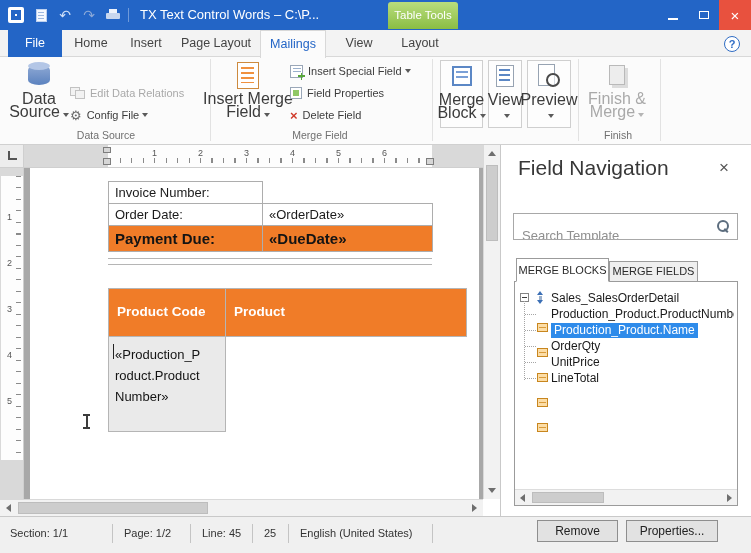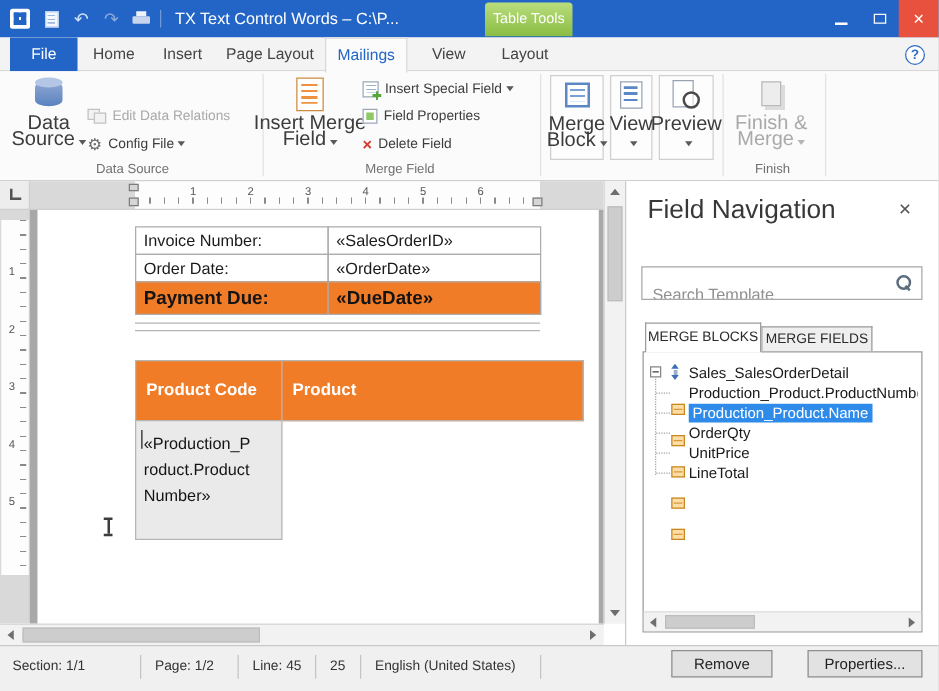--- a/index.html
+++ b/index.html
@@ -297,21 +297,20 @@
   <span class="abs vnum" style="top:212px">1</span>
   <span class="abs vnum" style="top:258px">2</span>
   <span class="abs vnum" style="top:304px">3</span>
   <span class="abs vnum" style="top:350px">4</span>
   <span class="abs vnum" style="top:396px">5</span>
 
   <div class="abs canvas"></div>
   <div class="abs page"></div>
 
   <div class="cell" style="left:108px;top:181px;width:155px;height:23px">Invoice Number:</div>
-  <div class="cell" style="left:262px;top:181px;width:171px;height:23px">«SalesOrderID»</div>
   <div class="cell" style="left:108px;top:203px;width:155px;height:23px">Order Date:</div>
   <div class="cell" style="left:262px;top:203px;width:171px;height:23px">«OrderDate»</div>
   <div class="cell orange-row" style="left:108px;top:225px;width:155px;height:27px">Payment Due:</div>
   <div class="cell orange-row" style="left:262px;top:225px;width:171px;height:27px">«DueDate»</div>
 
   <div class="abs thinline" style="left:108px;top:258px;width:324px"></div>
   <div class="abs thinline" style="left:108px;top:264px;width:324px"></div>
 
   <div class="pt-head" style="left:108px;top:288px;width:118px;height:49px">Product Code</div>
   <div class="pt-head" style="left:225px;top:288px;width:242px;height:49px">Product</div>
@@ -378,15 +377,15 @@
   <span class="abs status-item" style="left:124px">Page: 1/2</span>
   <div class="abs status-div" style="left:190px"></div>
   <span class="abs status-item" style="left:202px">Line: 45</span>
   <div class="abs status-div" style="left:252px"></div>
   <span class="abs status-item" style="left:264px">25</span>
   <div class="abs status-div" style="left:288px"></div>
   <span class="abs status-item" style="left:300px">English (United States)</span>
   <div class="abs status-div" style="left:432px"></div>
 
   <div class="abs panel-btn" style="left:537px;width:81px">Remove</div>
-  <div class="abs panel-btn" style="left:646px;width:92px">Properties...</div>
+  <div class="abs panel-btn" style="left:626px;width:92px">Properties...</div>
 
 </div>
 
 </body></html>

